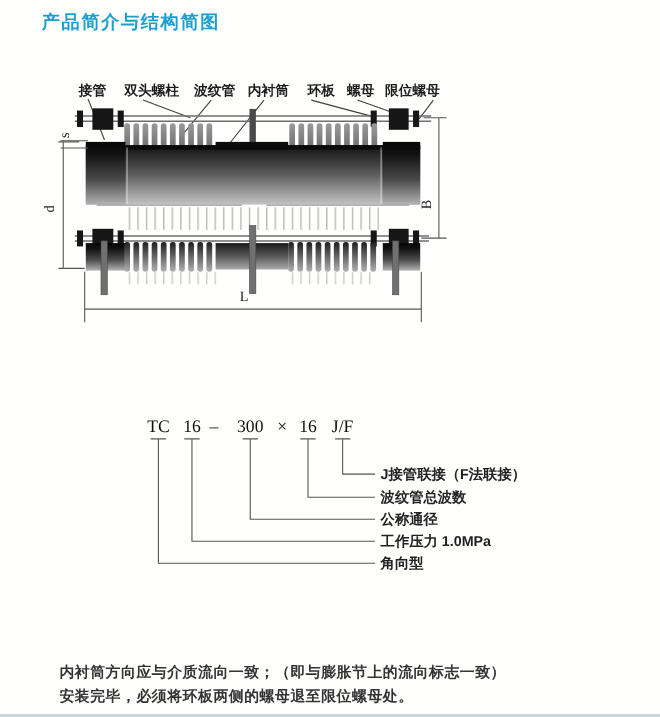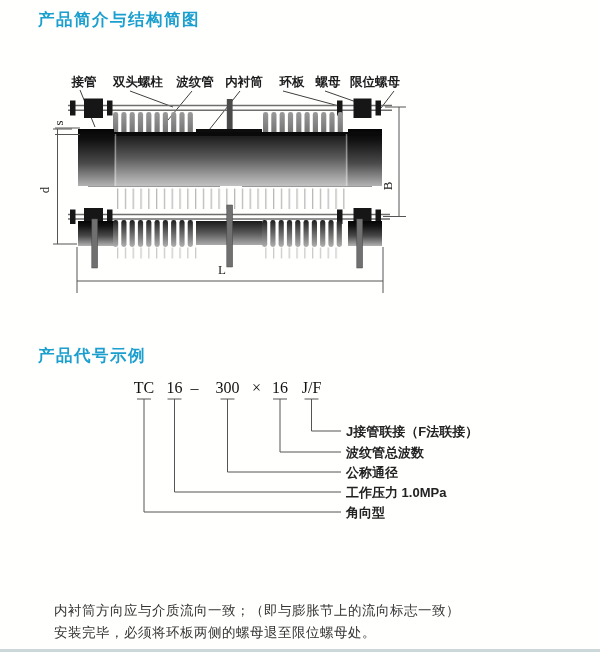--- a/index.html
+++ b/index.html
@@ -9,21 +9,21 @@
     border-bottom:3px solid #ccd7da;
   }
   .sec-title{
     position:absolute;left:38px;margin:0;font-size:16.5px;font-weight:bold;
     color:#1b9fce;letter-spacing:1.5px;
   }
   #title-intro{top:9px}
   #title-code{top:345px}
   #title-install{top:559px}
   .para{
-    position:absolute;left:54px;font-size:13.5px;font-weight:normal;color:#333;
+    position:absolute;left:54px;font-size:13.5px;font-weight:bold;color:#333;
     letter-spacing:0.5px;white-space:nowrap;
   }
   #install-line1{top:602px}
   #install-line2{top:624px}
   svg{position:absolute;}
   #structure-svg{left:0;top:66px;}
   #code-svg{left:0;top:375px;}
   .plabel{font-size:12.5px;font-weight:bold;fill:#1c1c1c;font-family:"Liberation Sans",sans-serif;}
   .dimtxt{font-size:13px;fill:#222;font-family:"Liberation Serif",serif;}
   .codetxt{font-size:16px;fill:#111;font-family:"Liberation Serif",serif;}
@@ -201,21 +201,20 @@
     <g>
       <path class="ln" d="M399,107 V216.5 M385,107 H406 M383,216.5 H406"></path>
       <text class="dimtxt" transform="translate(392 186) rotate(-90)" text-anchor="middle">B</text>
     </g>
     <g>
       <path class="ln" d="M77,247 V293 M383,247 V293 M77,281 H383"></path>
       <text class="dimtxt" x="222" y="274" text-anchor="middle" font-size="14">L</text>
     </g>
   </svg>
 
-  <h2 class="sec-title" id="title-code">产品代号示例</h2>
 
   <svg id="code-svg" width="520" height="150" viewBox="0 375 520 150">
     <g>
       <text class="codetxt" x="144" y="393" text-anchor="middle">TC</text>
       <text class="codetxt" x="174.5" y="393" text-anchor="middle">16</text>
       <text class="codetxt" x="194.5" y="393" text-anchor="middle">–</text>
       <text class="codetxt" x="227.5" y="393" text-anchor="middle">300</text>
       <text class="codetxt" x="256.5" y="393" text-anchor="middle">×</text>
       <text class="codetxt" x="280" y="393" text-anchor="middle">16</text>
       <text class="codetxt" x="311.5" y="393" text-anchor="middle">J/F</text>

